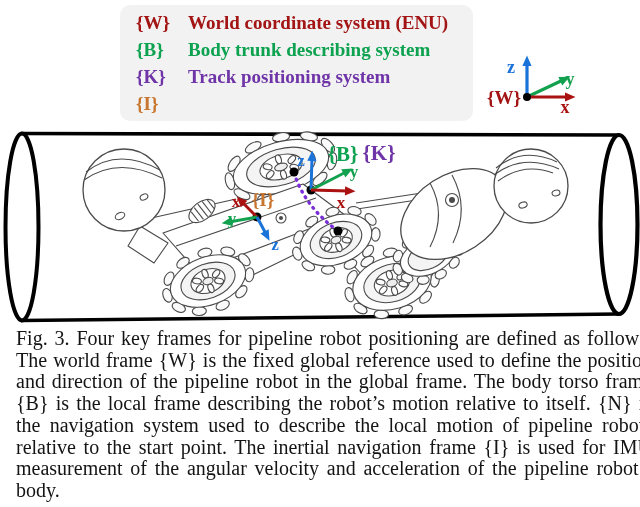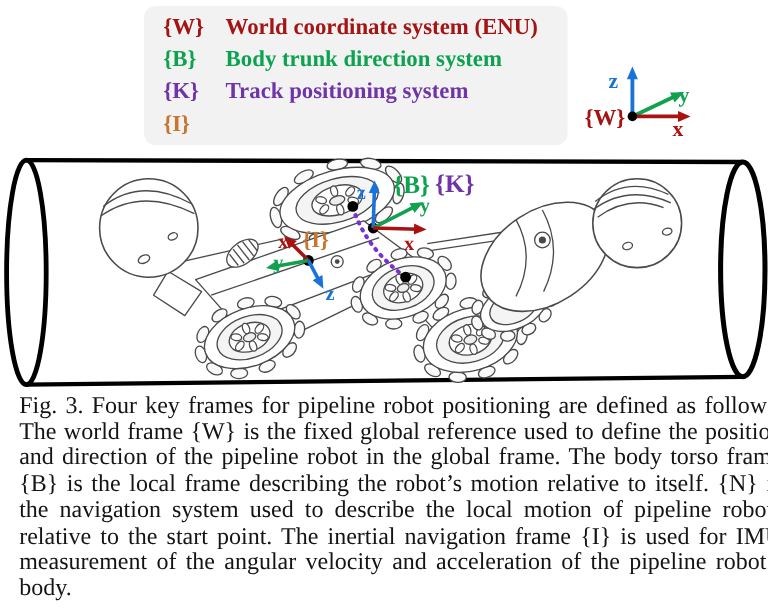--- a/index.html
+++ b/index.html
@@ -24,21 +24,21 @@
 
 <div class="page">
 
   <div class="legend">
     <div class="legend-row" style="color: rgb(163, 20, 20);">
       <span class="legend-tag">{W}</span>
       <span class="legend-label">World coordinate system (ENU)</span>
     </div>
     <div class="legend-row" style="color: rgb(12, 162, 79);">
       <span class="legend-tag">{B}</span>
-      <span class="legend-label">Body trunk direction system</span>
+      <span class="legend-label">Body trunk describing system</span>
     </div>
     <div class="legend-row" style="color: rgb(111, 53, 168);">
       <span class="legend-tag">{K}</span>
       <span class="legend-label">Track positioning system</span>
     </div>
     <div class="legend-row" style="color: rgb(200, 118, 47);">
       <span class="legend-tag">{I}</span>
     </div>
   </div>
 

